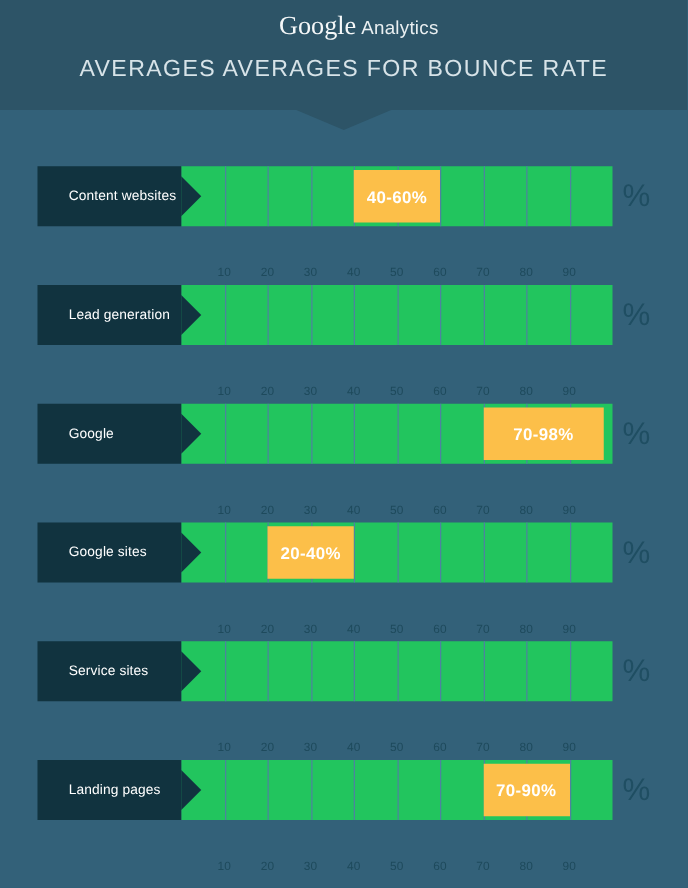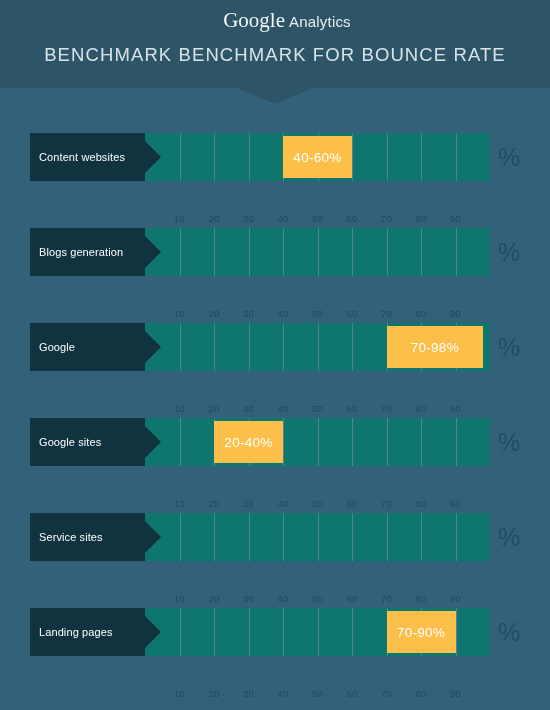--- a/index.html
+++ b/index.html
@@ -103,21 +103,21 @@
     position: absolute;
     left: 0;
     top: 0;
     width: 115px;
     height: 48px;
     background: #11333f;
     z-index: 4;
   }
   .row-label-text {
     position: absolute;
-    left: 9px;
+    left: 25px;
     top: 0;
     height: 39px;
     line-height: 48px;
     font-size: 11px;
     color: #ffffff;
     letter-spacing: 0.1px;
     white-space: nowrap;
   }
   .row-label-arrow {
     position: absolute;
@@ -131,22 +131,23 @@
     z-index: 4;
   }
 
   
   .track {
     position: absolute;
     left: 115px;
     top: 0;
     width: 345px;
     height: 48px;
-    background: #0f766e;
+    background: #22c55e;
     z-index: 1;
+    font-weight: bold;
   }
   .gridline {
     position: absolute;
     top: 0;
     width: 1px;
     height: 48px;
     background: #4d849e;
     z-index: 2;
   }
   .bar {
@@ -196,21 +197,21 @@
 </style>
 </head>
 <body>
 
 <div class="infographic">
 
   <div class="header">
     <div class="brand">
       <span class="brand-google">Google</span><span class="brand-analytics">Analytics</span>
     </div>
-    <div class="headline">BENCHMARK BENCHMARK FOR BOUNCE RATE</div>
+    <div class="headline">AVERAGES AVERAGES FOR BOUNCE RATE</div>
   </div>
   <div class="header-notch"></div>
 
   <div class="rows" id="rows">
       <div class="row">
         <div class="row-inner">
           <div class="row-label">
             <span class="row-label-text">Content websites</span>
           </div>
           <div class="row-label-arrow"></div>
@@ -238,21 +239,21 @@
             <span class="tick" style="left: 241.5px;">70</span>
             <span class="tick" style="left: 276px;">80</span>
             <span class="tick" style="left: 310.5px;">90</span>
           </div>
           <div class="pct-sign">%</div>
         </div>
       </div>
       <div class="row">
         <div class="row-inner">
           <div class="row-label">
-            <span class="row-label-text">Blogs generation</span>
+            <span class="row-label-text">Lead generation</span>
           </div>
           <div class="row-label-arrow"></div>
           <div class="track">
             <div class="gridline" style="left: 34.5px;"></div>
             <div class="gridline" style="left: 69px;"></div>
             <div class="gridline" style="left: 103.5px;"></div>
             <div class="gridline" style="left: 138px;"></div>
             <div class="gridline" style="left: 172.5px;"></div>
             <div class="gridline" style="left: 207px;"></div>
             <div class="gridline" style="left: 241.5px;"></div>

